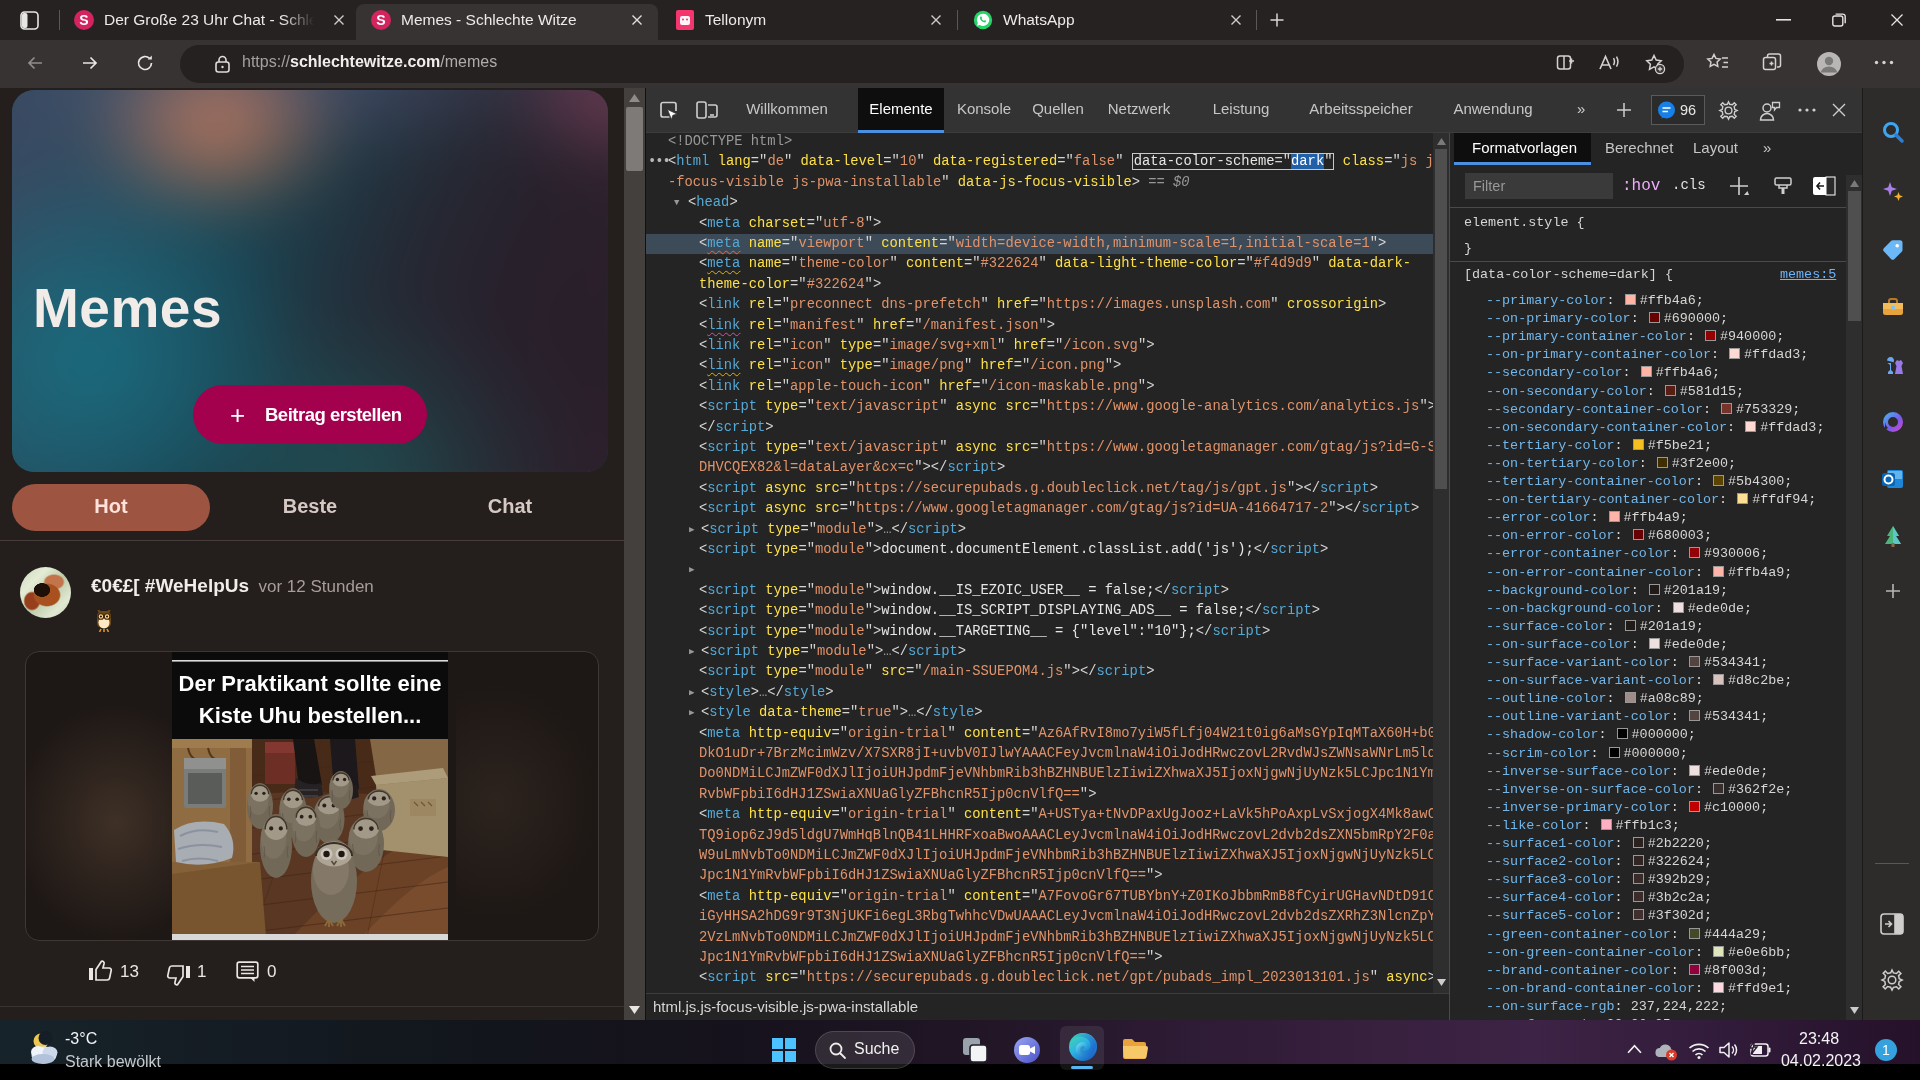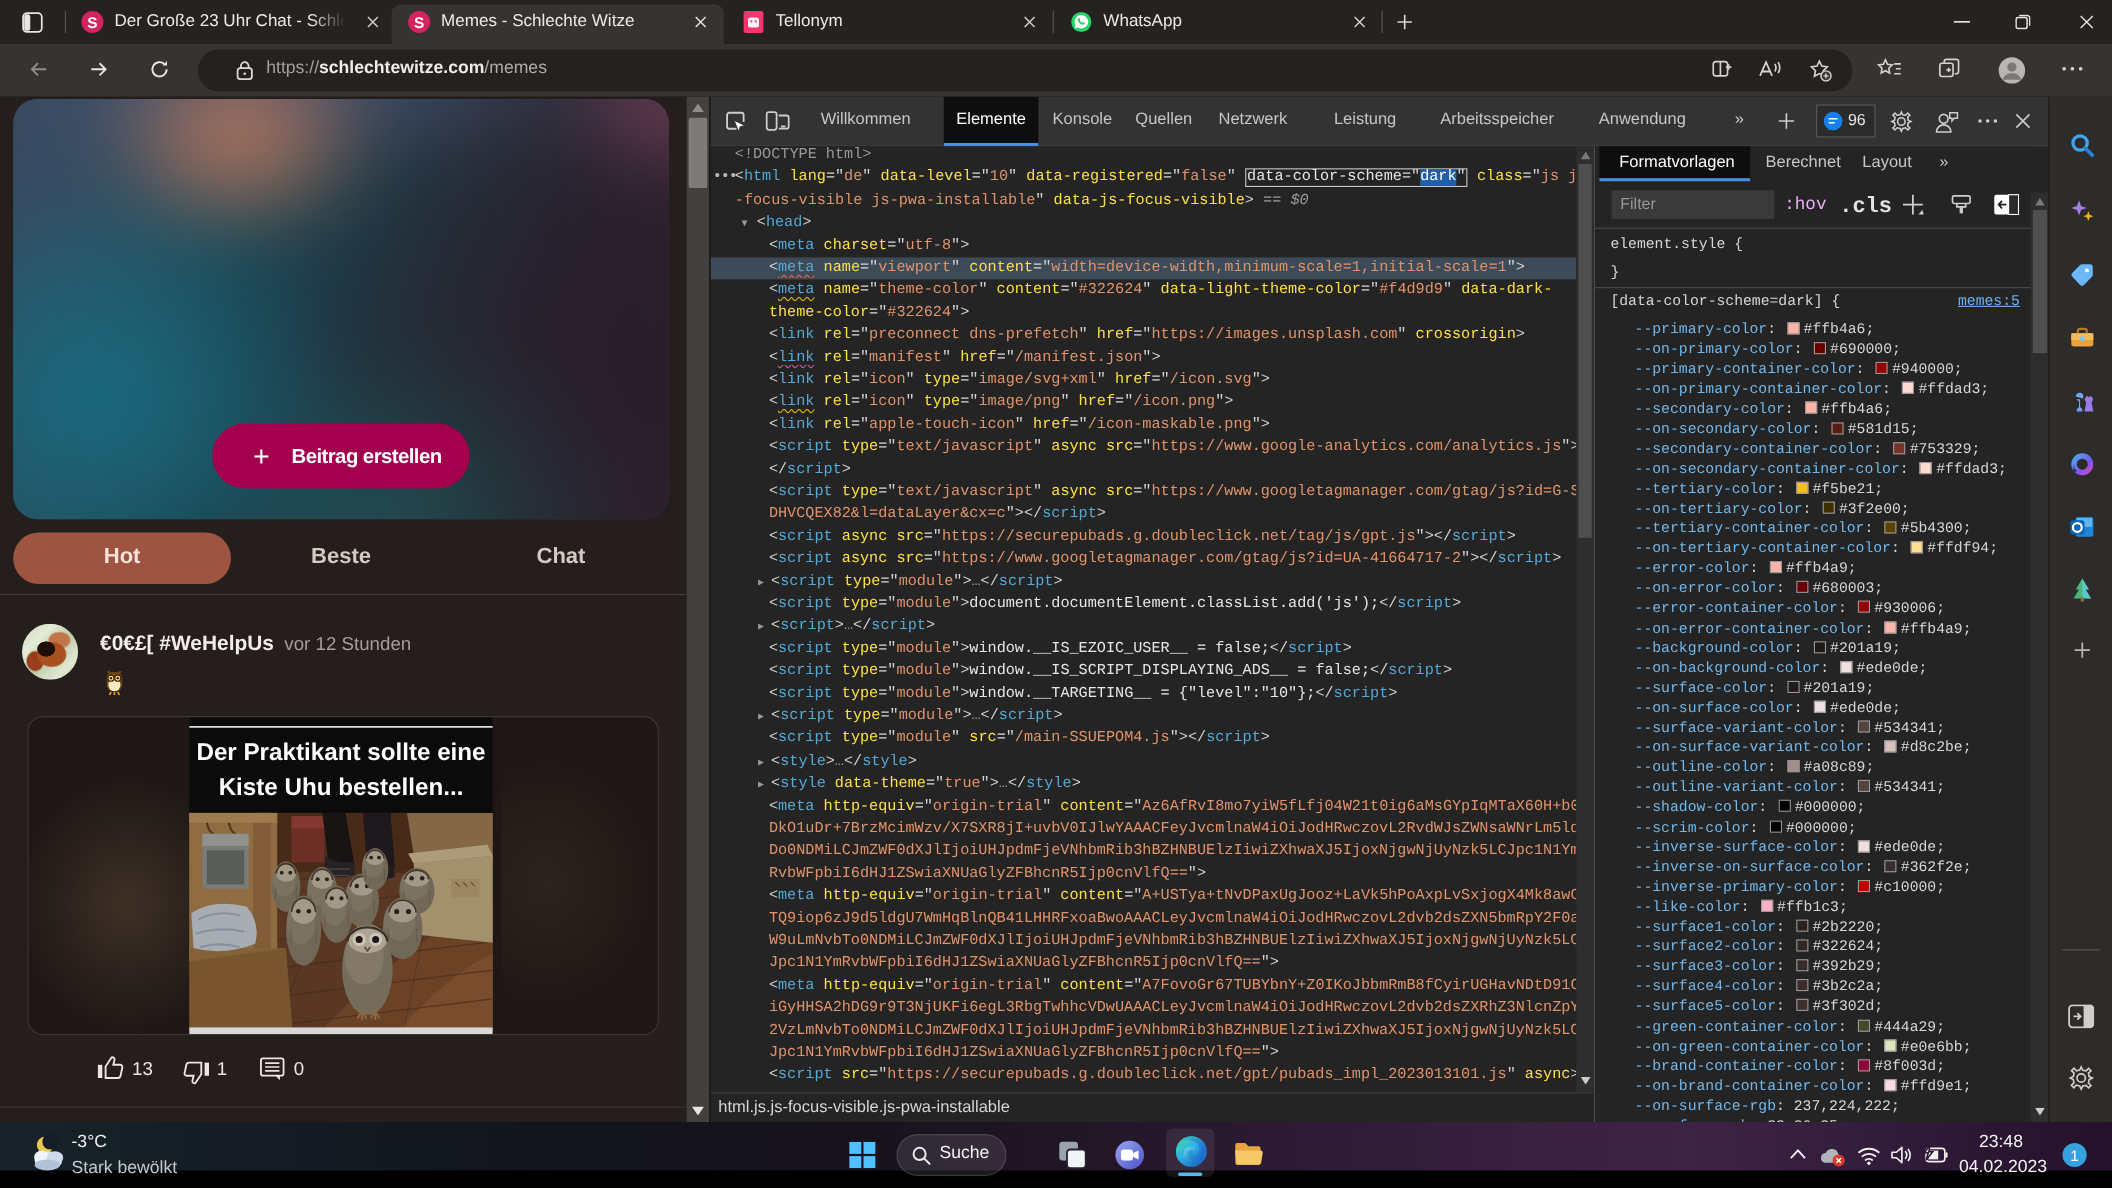--- a/index.html
+++ b/index.html
@@ -141,20 +141,21 @@
     <path d="M4.5 21.5 a9 9 0 0 1 17 0" fill="#7b7977"></path>
   </svg>
 <svg class="ab" style="left:1874px;top:60px" width="20" height="5" viewBox="0 0 20 5">
     <circle cx="2.5" cy="2.5" r="1.7" fill="#d4d2d0"></circle>
     <circle cx="10" cy="2.5" r="1.7" fill="#d4d2d0"></circle>
     <circle cx="17.5" cy="2.5" r="1.7" fill="#d4d2d0"></circle>
   </svg>
 <div id="site">
 <div id="hero">
       <div id="heroblur" style="background:radial-gradient(190px 140px at 265px 95px, rgba(205,125,92,0.92), rgba(205,125,92,0) 70%),radial-gradient(420px 130px at 330px 35px, rgba(108,94,136,0.55), rgba(108,94,136,0) 75%),radial-gradient(160px 120px at 660px 60px, rgba(165,85,120,0.6), rgba(165,85,120,0) 70%),radial-gradient(480px 440px at 700px 330px, rgba(40,30,42,0.95), rgba(40,30,42,0) 78%),radial-gradient(300px 280px at 140px 330px, rgba(25,112,132,0.9), rgba(24,110,130,0) 72%),radial-gradient(300px 240px at 430px 440px, rgba(28,105,105,0.7), rgba(28,105,105,0) 70%),radial-gradient(260px 240px at 60px 120px, rgba(58,74,98,0.9), rgba(64,82,108,0) 72%),linear-gradient(108deg, #3a465c 0%, #284c5e 22%, #1b4250 40%, #232f3a 58%, #28222c 74%, #31222c 88%, #3a2535 100%)"></div>
+<div class="ab" style="left:21px;top:186px;font-size:55px;font-weight:600;color:#f2ece9;letter-spacing:0.5px">Memes</div>
 <div class="ab" style="left:181px;top:295px;width:234px;height:59px;border-radius:30px;background:#a3004e;color:#fff">
         <span style="position:absolute;left:37px;top:15px;font-size:26px;font-weight:300">+</span>
         <span style="position:absolute;left:72px;top:19px;font-size:18.5px;font-weight:bold;letter-spacing:-0.5px">Beitrag erstellen</span>
       </div>
 </div>
 <div class="ab" style="left:12px;top:396px;width:198px;height:47px;border-radius:24px;background:#9d5440"></div>
 <div class="ab" style="left:12px;top:407px;width:198px;text-align:center;font-size:20px;font-weight:bold;color:#ffe2d9">Hot</div>
 <div class="ab" style="left:211px;top:407px;width:198px;text-align:center;font-size:20px;font-weight:bold;color:#d6c8c3">Beste</div>
 <div class="ab" style="left:411px;top:407px;width:198px;text-align:center;font-size:20px;font-weight:bold;color:#d6c8c3">Chat</div>
 <div class="ab" style="left:0px;top:452px;width:624px;height:1px;background:#463d3a"></div>
@@ -404,21 +405,20 @@
 <div class="cl" style="left:53px;top:264.2px"><span class="p">&lt;</span><span class="t">script</span><span class="p"> </span><span class="a">type</span><span class="p">="</span><span class="v">text/javascript</span><span class="p">" </span><span class="a">async</span><span class="p"> </span><span class="a">src</span><span class="p">="</span><span class="v">https://www.google-analytics.com/analytics.js</span><span class="p">"&gt;</span></div>
 <div class="cl" style="left:53px;top:284.6px"><span class="p">&lt;/</span><span class="t">script</span><span class="p">&gt;</span></div>
 <div class="cl" style="left:53px;top:305.0px"><span class="p">&lt;</span><span class="t">script</span><span class="p"> </span><span class="a">type</span><span class="p">="</span><span class="v">text/javascript</span><span class="p">" </span><span class="a">async</span><span class="p"> </span><span class="a">src</span><span class="p">="</span><span class="v">https://www.googletagmanager.com/gtag/js?id=G-S</span></div>
 <div class="cl" style="left:53px;top:325.4px"><span class="v">DHVCQEX82&amp;l=dataLayer&amp;cx=c</span><span class="p">"&gt;&lt;/</span><span class="t">script</span><span class="p">&gt;</span></div>
 <div class="cl" style="left:53px;top:345.8px"><span class="p">&lt;</span><span class="t">script</span><span class="p"> </span><span class="a">async</span><span class="p"> </span><span class="a">src</span><span class="p">="</span><span class="v">https://securepubads.g.doubleclick.net/tag/js/gpt.js</span><span class="p">"&gt;&lt;/</span><span class="t">script</span><span class="p">&gt;</span></div>
 <div class="cl" style="left:53px;top:366.2px"><span class="p">&lt;</span><span class="t">script</span><span class="p"> </span><span class="a">async</span><span class="p"> </span><span class="a">src</span><span class="p">="</span><span class="v">https://www.googletagmanager.com/gtag/js?id=UA-41664717-2</span><span class="p">"&gt;&lt;/</span><span class="t">script</span><span class="p">&gt;</span></div>
 <div class="ab" style="left:43px;top:386.6px;height:20.4px;line-height:20.4px;color:#9a9896;font-size:9px">▶</div>
       <div class="cl" style="left:55px;top:386.6px"><span class="p">&lt;</span><span class="t">script</span><span class="p"> </span><span class="a">type</span><span class="p">="</span><span class="v">module</span><span class="p">"&gt;</span><span class="g">…</span><span class="p">&lt;/</span><span class="t">script</span><span class="p">&gt;</span></div>
 <div class="cl" style="left:53px;top:407.0px"><span class="p">&lt;</span><span class="t">script</span><span class="p"> </span><span class="a">type</span><span class="p">="</span><span class="v">module</span><span class="p">"&gt;</span><span class="w">document.documentElement.classList.add('js');</span><span class="p">&lt;/</span><span class="t">script</span><span class="p">&gt;</span></div>
 <div class="ab" style="left:43px;top:427.4px;height:20.4px;line-height:20.4px;color:#9a9896;font-size:9px">▶</div>
-      <div class="cl" style="left:55px;top:427.4px"><span class="p">&lt;</span><span class="t">script</span><span class="p">&gt;</span><span class="g">…</span><span class="p">&lt;/</span><span class="t">script</span><span class="p">&gt;</span></div>
 <div class="cl" style="left:53px;top:447.8px"><span class="p">&lt;</span><span class="t">script</span><span class="p"> </span><span class="a">type</span><span class="p">="</span><span class="v">module</span><span class="p">"&gt;</span><span class="w">window.__IS_EZOIC_USER__ = false;</span><span class="p">&lt;/</span><span class="t">script</span><span class="p">&gt;</span></div>
 <div class="cl" style="left:53px;top:468.2px"><span class="p">&lt;</span><span class="t">script</span><span class="p"> </span><span class="a">type</span><span class="p">="</span><span class="v">module</span><span class="p">"&gt;</span><span class="w">window.__IS_SCRIPT_DISPLAYING_ADS__ = false;</span><span class="p">&lt;/</span><span class="t">script</span><span class="p">&gt;</span></div>
 <div class="cl" style="left:53px;top:488.6px"><span class="p">&lt;</span><span class="t">script</span><span class="p"> </span><span class="a">type</span><span class="p">="</span><span class="v">module</span><span class="p">"&gt;</span><span class="w">window.__TARGETING__ = {"level":"10"};</span><span class="p">&lt;/</span><span class="t">script</span><span class="p">&gt;</span></div>
 <div class="ab" style="left:43px;top:509.0px;height:20.4px;line-height:20.4px;color:#9a9896;font-size:9px">▶</div>
       <div class="cl" style="left:55px;top:509.0px"><span class="p">&lt;</span><span class="t">script</span><span class="p"> </span><span class="a">type</span><span class="p">="</span><span class="v">module</span><span class="p">"&gt;</span><span class="g">…</span><span class="p">&lt;/</span><span class="t">script</span><span class="p">&gt;</span></div>
 <div class="cl" style="left:53px;top:529.4px"><span class="p">&lt;</span><span class="t">script</span><span class="p"> </span><span class="a">type</span><span class="p">="</span><span class="v">module</span><span class="p">" </span><span class="a">src</span><span class="p">="</span><span class="v">/main-SSUEPOM4.js</span><span class="p">"&gt;&lt;/</span><span class="t">script</span><span class="p">&gt;</span></div>
 <div class="ab" style="left:43px;top:549.8px;height:20.4px;line-height:20.4px;color:#9a9896;font-size:9px">▶</div>
       <div class="cl" style="left:55px;top:549.8px"><span class="p">&lt;</span><span class="t">style</span><span class="p">&gt;</span><span class="g">…</span><span class="p">&lt;/</span><span class="t">style</span><span class="p">&gt;</span></div>
 <div class="ab" style="left:43px;top:570.2px;height:20.4px;line-height:20.4px;color:#9a9896;font-size:9px">▶</div>
       <div class="cl" style="left:55px;top:570.2px"><span class="p">&lt;</span><span class="t">style</span><span class="p"> </span><span class="a">data-theme</span><span class="p">="</span><span class="v">true</span><span class="p">"&gt;</span><span class="g">…</span><span class="p">&lt;/</span><span class="t">style</span><span class="p">&gt;</span></div>
@@ -451,21 +451,21 @@
 <div id="stylespane">
 <div class="ab" style="left:4px;top:0px;width:137px;height:29px;background:#0e0e0e"></div>
 <div class="ab" style="left:4px;top:29px;width:137px;height:3px;background:#4a8fe2"></div>
 <div class="ab" style="left:22px;top:6px;font-size:15px;color:#fff">Formatvorlagen</div>
 <div class="ab" style="left:155px;top:6px;font-size:15px;color:#c8c6c4">Berechnet</div>
 <div class="ab" style="left:243px;top:6px;font-size:15px;color:#c8c6c4">Layout</div>
 <div class="ab" style="left:313px;top:6px;font-size:15px;color:#c8c6c4">»</div>
 <div class="ab" style="left:0;top:32px;width:397px;height:42px;background:#242424"></div>
 <div class="ab" style="left:15px;top:40px;width:148px;height:26px;background:#3a3a3a;color:#9a9896;font-size:14.5px;line-height:26px;padding-left:8px">Filter</div>
 <div class="ab" style="left:172px;top:44px;font-size:16px;font-family:Liberation Mono,monospace;font-weight:normal;color:#f0abfc">:hov</div>
-<div class="ab" style="left:222px;top:44px;font-size:20px;font-family:Liberation Mono,monospace;font-weight:bold;color:#e4e2e0">.cls</div>
+<div class="ab" style="left:222px;top:44px;font-size:14px;font-family:Liberation Mono,monospace;font-weight:normal;color:#e4e2e0">.cls</div>
 <svg class="ab" style="left:278px;top:42px" width="22" height="22" viewBox="0 0 22 22">
         <path d="M11 2 V20 M2 11 H20" stroke="#d0cecc" stroke-width="1.6"></path>
         <path d="M16 20 l5 0 -1.5-4z" fill="#d0cecc"></path>
       </svg>
 <svg class="ab" style="left:322px;top:42px" width="22" height="22" viewBox="0 0 22 22">
         <rect x="3" y="3" width="16" height="7" rx="1.5" fill="none" stroke="#d0cecc" stroke-width="1.5"></rect>
         <path d="M7 10 v3 h8 v-3" fill="none" stroke="#d0cecc" stroke-width="1.5"></path>
         <rect x="9.5" y="13" width="3" height="6" fill="#d0cecc"></rect>
       </svg>
 <svg class="ab" style="left:362px;top:43px" width="24" height="20" viewBox="0 0 24 20">

